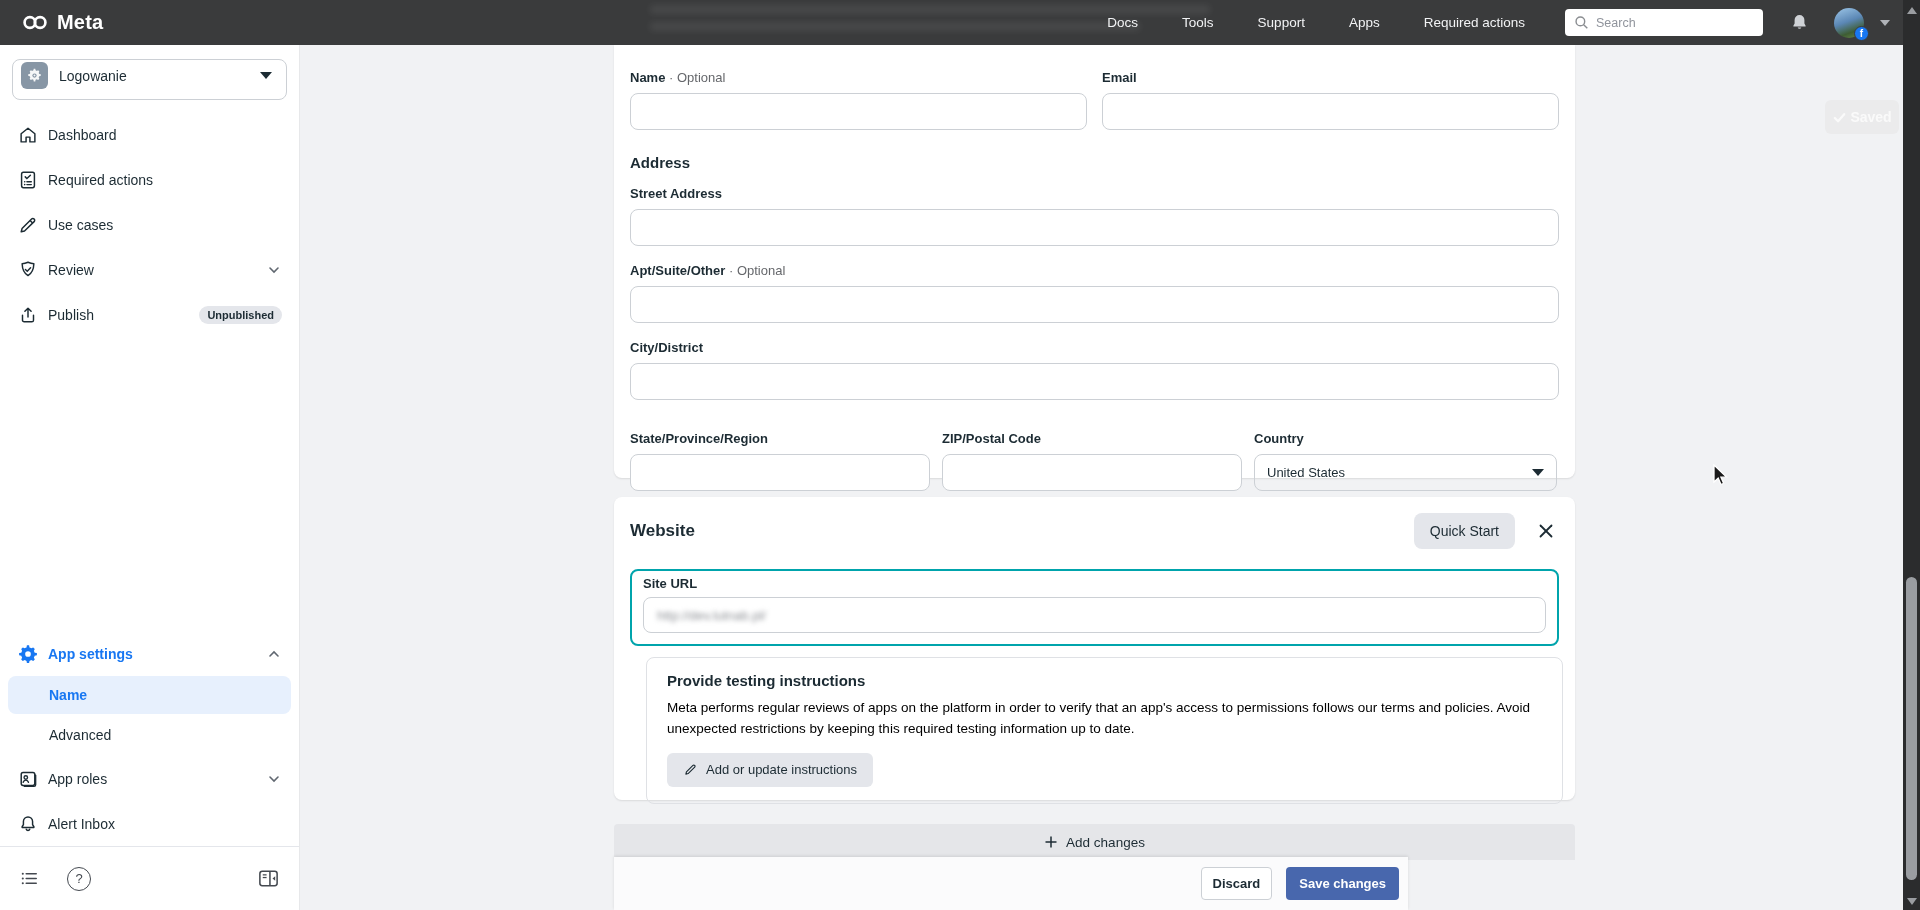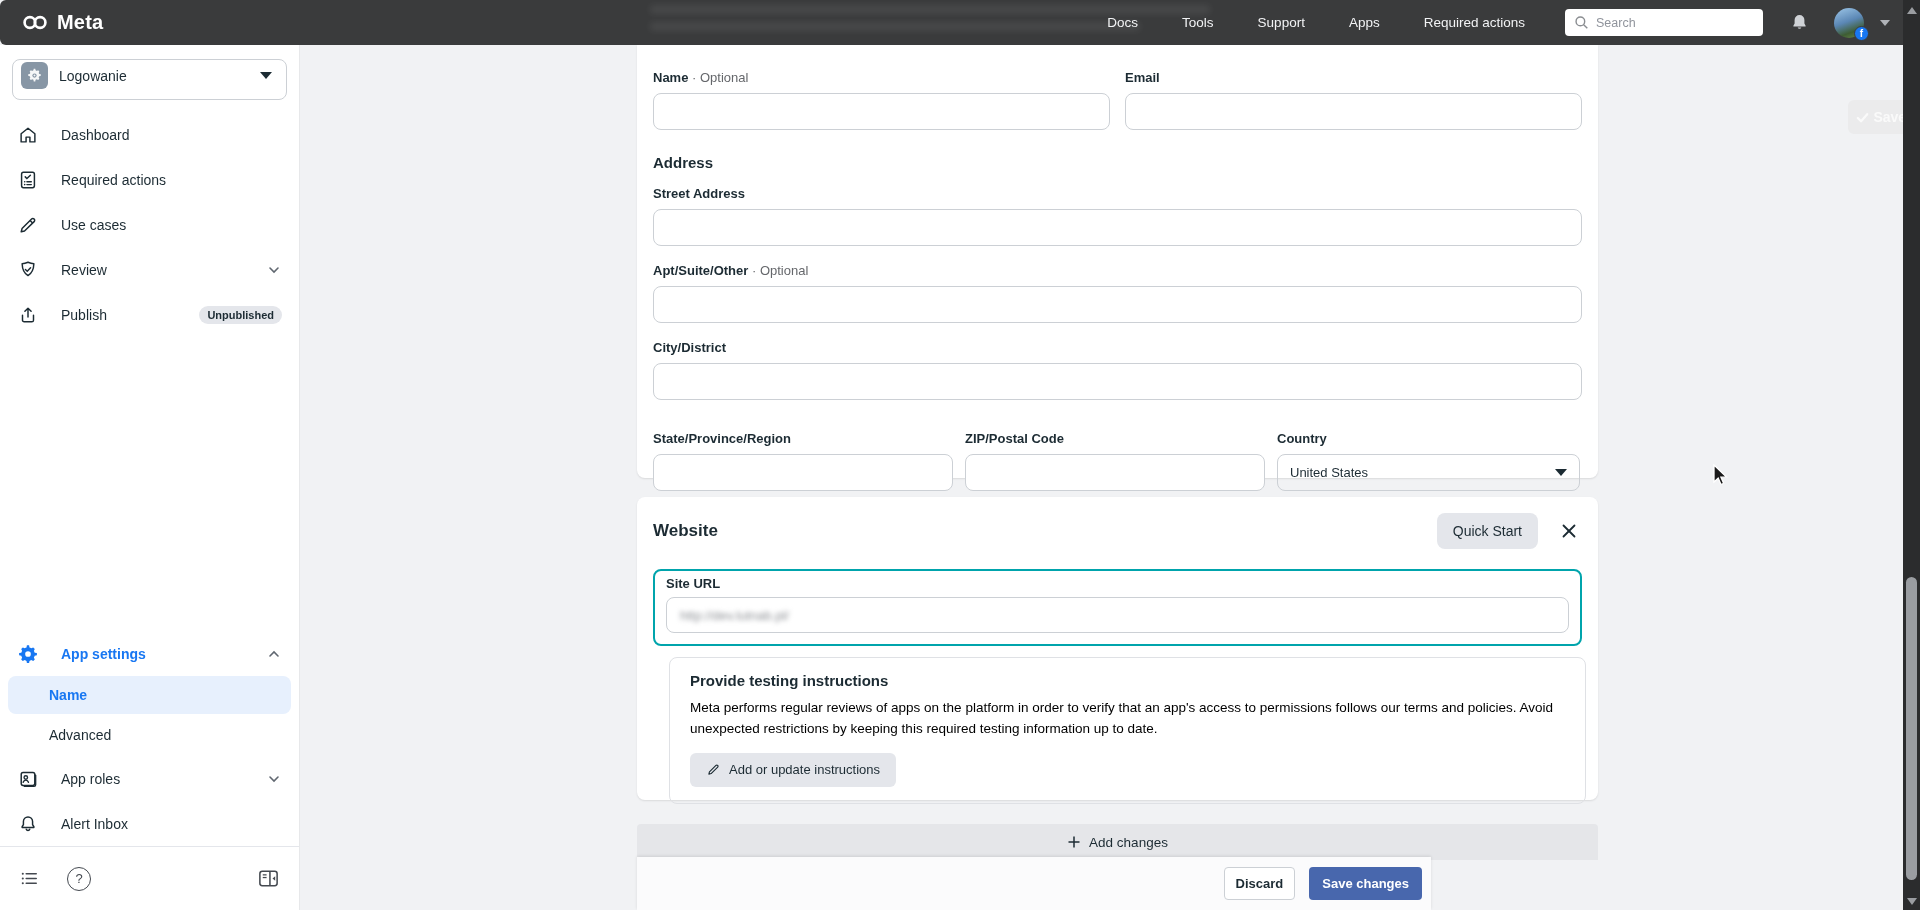--- a/index.html
+++ b/index.html
@@ -1,20 +1,20 @@
 <!DOCTYPE html>
 <html><head>
 <meta charset="utf-8">
 <style>
   * { margin:0; padding:0; box-sizing:border-box; }
   html,body { width:1920px; height:910px; overflow:hidden; }
   body { font-family:"Liberation Sans","DejaVu Sans",sans-serif; background:#f1f2f4; position:relative; color:#1c2b33; }
 
   
-  #topbar { position:absolute; left:0; top:0; width:1920px; height:45px; background:#3a3b3c; display:flex; align-items:center; padding:0 30px 0 20px; z-index:6;border-radius:6px; }
+  #topbar { position:absolute; left:0; top:0; width:1920px; height:45px; background:#3a3b3c; display:flex; align-items:center; padding:0 30px 0 20px; z-index:6; }
   .ghost-line { position:absolute; background:rgba(255,255,255,0.07); filter:blur(3px); border-radius:3px; pointer-events:none; }
   #logo { display:flex; align-items:center; gap:7px; }
   #logo .wordmark { color:#fff; font-size:20px; font-weight:700; letter-spacing:0.2px; }
   #topnav { margin-left:auto; display:flex; gap:44px; margin-right:40px; }
   #topnav .nav-link { color:#f2f3f5; font-size:13.5px; cursor:pointer; }
   #topsearch { width:198px; height:27px; background:#ffffff; border-radius:4px; display:flex; align-items:center; gap:7px; padding:0 9px; margin-right:26px; }
   #topsearch input { border:none; outline:none; width:140px; font-size:12.5px; font-family:inherit; color:#333; background:transparent; }
   #topsearch input::placeholder { color:#90949c; }
   .bell-wrap { margin-right:24px; display:flex; }
   .avatar-wrap { position:relative; width:30px; height:30px; }
@@ -28,34 +28,34 @@
   .sb-up { top:7px; border-bottom:7px solid #9a9da1; }
   .sb-dn { bottom:5px; border-top:7px solid #9a9da1; }
   .sb-thumb { position:absolute; left:3px; top:577px; width:11px; height:303px; background:#9a9da1; border-radius:6px; }
 
   
   #sidebar { position:absolute; left:0; top:45px; width:300px; height:865px; background:#fff; border-right:1px solid #e7e8ea; display:flex; flex-direction:column; z-index:4; }
   .app-selector { margin:14px 12px 12px; border:1px solid #ccd0d5; border-radius:8px; height:41px; display:flex; align-items:center; gap:11px; padding:0 14px 8px 8px; cursor:pointer; }
   .app-chip { width:27px; height:27px; border-radius:6px; background:#8796a5; display:flex; align-items:center; justify-content:center; }
   .app-selector .label { font-size:14px; }
   .tri-down-dk { width:0; height:0; border-left:6px solid transparent; border-right:6px solid transparent; border-top:7px solid #1c2b33; margin-left:auto; }
-  .nav-item { height:45px; display:flex; align-items:center; gap:22px; padding:0 17px; font-size:14px; cursor:pointer; }
+  .nav-item { height:45px; display:flex; align-items:center; gap:9px; padding:0 17px; font-size:14px; cursor:pointer; }
   .nav-item .grow { margin-left:auto; display:flex; align-items:center; }
   .badge { background:#e4e6eb; border-radius:10px; font-size:11px; font-weight:700; padding:3px 8px; color:#1c2b33; }
   .spacer { flex:1; }
   .nav-item.accent { color:#1877F2; font-weight:700; }
   .sub-item { height:38px; display:flex; align-items:center; font-size:14px; margin:0 8px 2px; border-radius:8px; padding-left:41px; cursor:pointer; }
   .sub-item.selected { background:#e7f0fd; color:#1877F2; font-weight:700; }
   #sidebar-footer { border-top:1px solid #e4e6eb; height:64px; display:flex; align-items:center; padding:0 18px; gap:26px; }
   .help-circle { width:24px; height:24px; border:1.6px solid #444950; border-radius:50%; display:flex; align-items:center; justify-content:center; font-size:13px; color:#444950; cursor:pointer; }
   #sidebar-footer .push { margin-left:auto; }
   .icon { display:inline-flex; flex:none; }
 
   
-  #main { position:absolute; left:315px; top:45px; width:1603px; height:865px; background:#f1f2f4; }
+  #main { position:absolute; left:292px; top:45px; width:1603px; height:865px; background:#f1f2f4; }
   .card { position:absolute; background:#fff; box-shadow:0 1px 2px rgba(0,0,0,0.10); }
   #contact-card { left:322px; top:0; width:961px; height:433px; border-radius:0 0 8px 8px; padding:25px 16px 0; }
   #website-card { left:322px; top:452px; width:961px; height:303px; border-radius:8px; padding:16px 16px 0; }
 
   .field-label { font-size:13px; font-weight:700; margin-bottom:8px; }
   .opt { color:#65676b; font-weight:400; }
   .tf { height:37px; border:1px solid #ccd0d5; border-radius:8px; background:#fff; width:100%; font-size:13px; padding:0 12px; font-family:inherit; outline:none; }
   .row2 { display:flex; gap:15px; }
   .row2 > div { width:457px; }
   .section-h { font-size:15px; font-weight:700; margin:24px 0 15px; }

